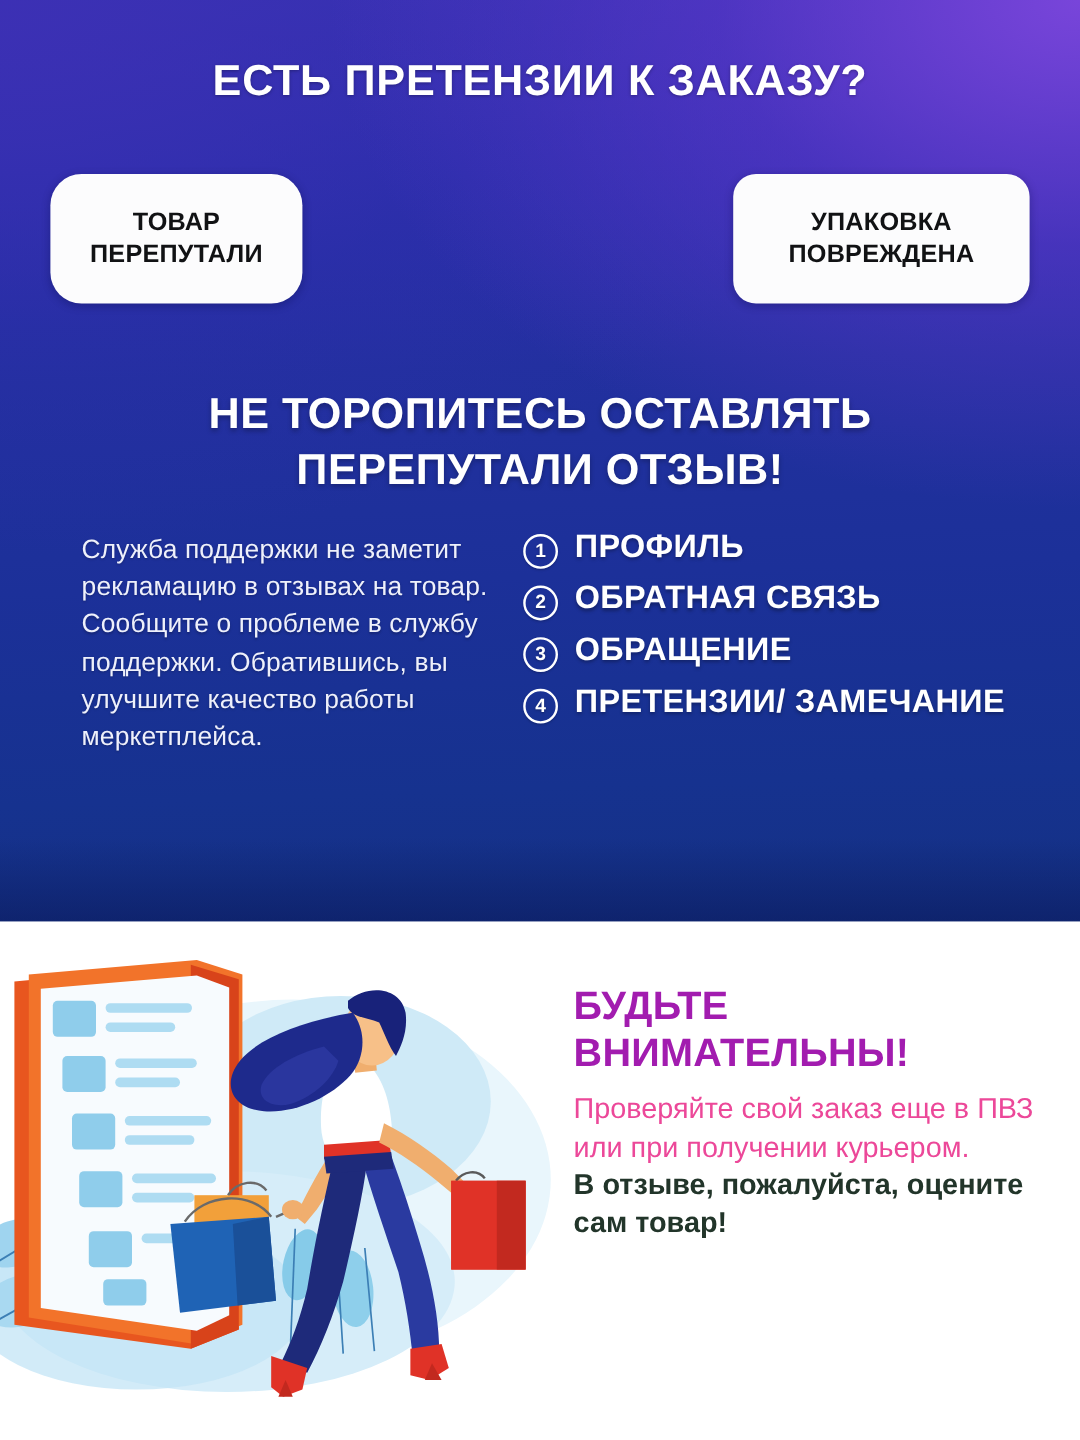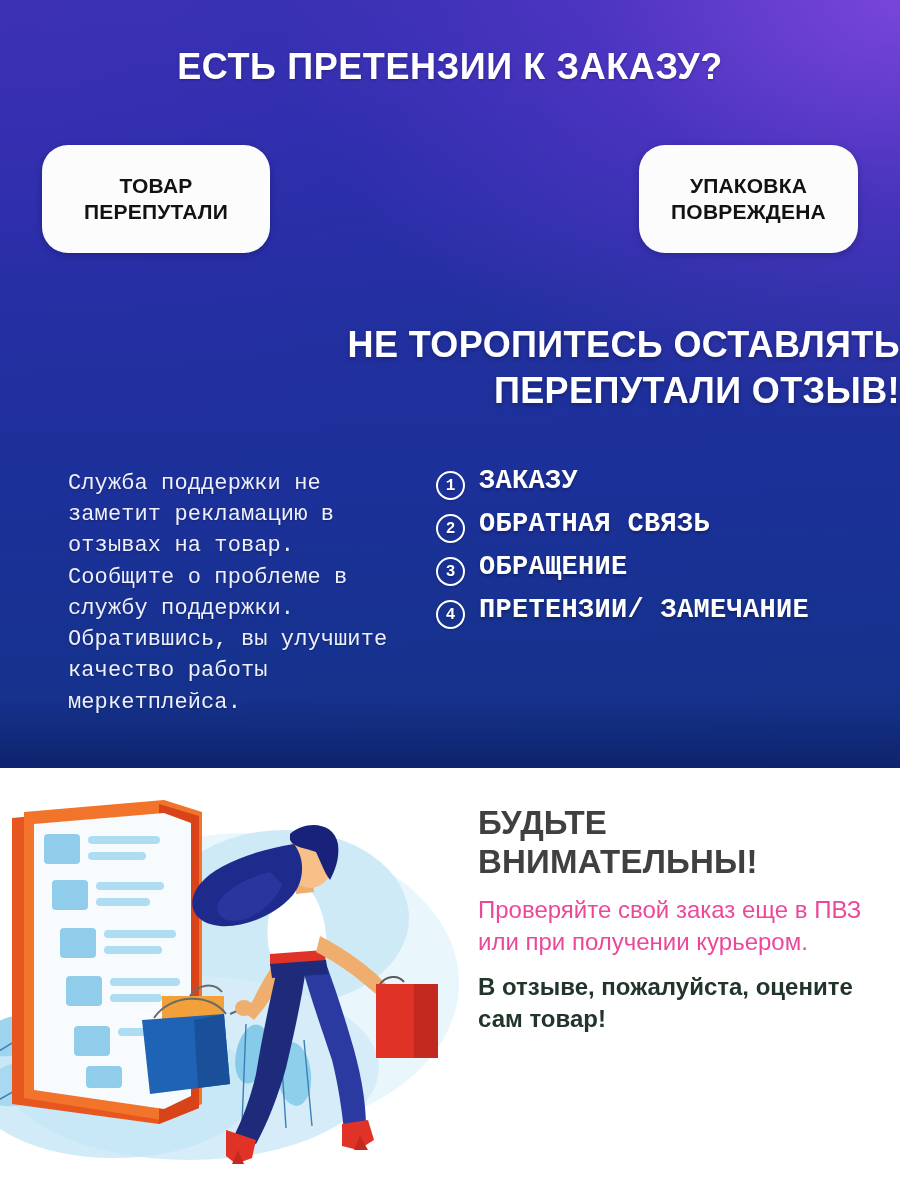--- a/index.html
+++ b/index.html
@@ -64,43 +64,42 @@
     text-align:center;
     color:#111214;
     font-size:21px;
     font-weight:bold;
     line-height:1.25;
     letter-spacing:0.2px;
     box-shadow:0 2px 7px rgba(8,10,60,0.30);
     padding:4px 8px;
   }
   .pill-1 { width:272px; }
-  .pill-2 { width:228px; }
-  .pill-3 { width:219px; }
+  .pill-2 { width:210px; }
+  .pill-3 { width:247px;border-radius:19px; }
 
   
   #headline-main {
     position:absolute;
     left:0; top:322px; width:900px;
-    text-align:right;
+    text-align:center;
     color:#ffffff;
     font-size:36px;
     font-weight:bold;
     line-height:1.28;
     letter-spacing:0.4px;
     text-shadow:0 2px 4px rgba(0,0,0,0.28);
     z-index:3;
   }
 
   
   #blue-body {
     position:absolute;
-    left:0; top:466px; width:856px; height:250px;
+    left:0; top:440px; width:856px; height:250px;
     z-index:3;
-    font-family:Liberation Mono, monospace;
   }
   #support-paragraph {
     position:absolute;
     left:68px; top:2px;
     width:340px;
     color:#eef0fb;
     font-size:22px;
     line-height:1.42;
     letter-spacing:0.1px;
     text-shadow:0 1px 2px rgba(0,0,0,0.25);
@@ -155,34 +154,35 @@
     width:470px; height:410px;
   }
 
   
   #attention-block {
     position:absolute;
     left:478px; top:36px;
     width:400px;
   }
   #attention-heading {
-    color:#404040;
+    color:#a21caf;
     font-size:33px;
     font-weight:bold;
     line-height:1.18;
     letter-spacing:0.2px;
+    margin-top:15px;
   }
   #attention-text {
     margin-top:12px;
     color:#ec4899;
     font-size:24px;
     line-height:1.32;
   }
   #attention-text-bold {
-    margin-top:14px;
+    margin-top:0;
     color:#22352a;
     font-size:24px;
     font-weight:bold;
     line-height:1.32;
   }
 </style>
 </head>
 <body>
 
 <div id="poster">
@@ -201,21 +201,21 @@
       <div>ПЕРЕПУТАЛИ ОТЗЫВ!</div>
     </div>
 
     <div id="blue-body">
 
       <div id="support-paragraph">Служба поддержки не заметит рекламацию в отзывах на товар. Сообщите о проблеме в службу поддержки. Обратившись, вы улучшите качество работы меркетплейса.</div>
 
       <div id="numbered-list">
         <div class="num-item">
           <span class="num-badge">1</span>
-          <span class="num-label">ЗАКАЗУ</span>
+          <span class="num-label">ПРОФИЛЬ</span>
         </div>
         <div class="num-item">
           <span class="num-badge">2</span>
           <span class="num-label">ОБРАТНАЯ СВЯЗЬ</span>
         </div>
         <div class="num-item">
           <span class="num-badge">3</span>
           <span class="num-label">ОБРАЩЕНИЕ</span>
         </div>
         <div class="num-item">

